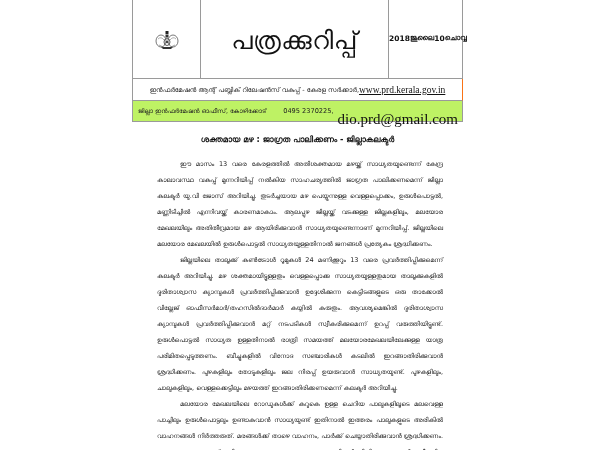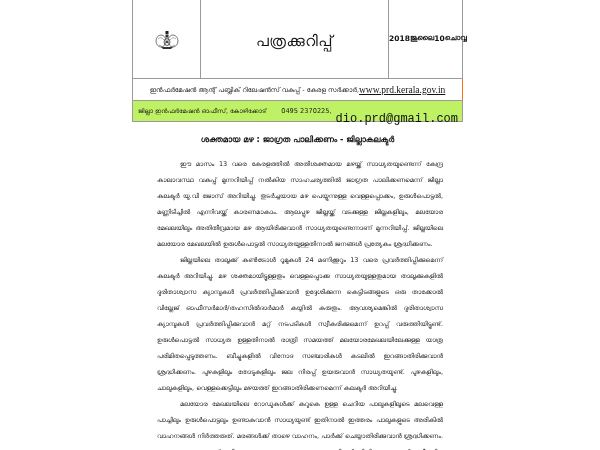--- a/index.html
+++ b/index.html
@@ -6,35 +6,35 @@
   body { width:600px; height:450px; position:relative; overflow:hidden;
          font-family:"DejaVu Sans", sans-serif; color:#111; }
   .page { position:absolute; left:0; top:0; width:600px; height:450px; background:#fff; }
 
   
   .hdr { position:absolute; left:132px; top:0; width:331px; }
   .row1 { position:relative; height:78px; border-left:1px solid #9a9a9a; border-right:1px solid #9a9a9a;
           border-bottom:1px solid #9a9a9a; display:flex; }
   .logo-cell { width:67px; border-right:1px solid #9a9a9a; position:relative; }
   .title-cell { flex:1; border-right:1px solid #9a9a9a; display:flex; align-items:center; justify-content:center; }
-  .title-text { font-size:15px; color:#111; letter-spacing:0.5px; margin-top:4px; }
+  .title-text { font-size:25px; color:#111; letter-spacing:0.5px; margin-top:4px; }
   .date-cell { width:73px; display:flex; flex-direction:row; align-items:center; justify-content:space-around;
                padding:2px 0 4px 0; box-sizing:border-box; }
   .date-cell span { font-size:7.5px; font-weight:bold; color:#111; }
 
   .row2 { height:21px; border-left:1px solid #9a9a9a; border-right:1px solid #f97316; border-bottom:1px solid #9a9a9a;
           display:flex; align-items:center; justify-content:center; font-size:6.6px; color:#222; white-space:nowrap; }
   .row2 .url { font-family:"Liberation Serif", serif; font-size:9.5px; text-decoration:underline; margin-left:0; color:#111; }
 
   .row3 { height:21px; background:#bef264; border-left:1px solid #9a9a9a; border-right:1px solid #9a9a9a;
           border-bottom:1px solid #9a9a9a; display:flex; align-items:center; justify-content:space-between;
           padding:0 4px 0 5px; box-sizing:border-box; font-size:6.3px; color:#222; white-space:nowrap; }
   .row3 .contact { display:flex; align-items:center; gap:4px; }
   .row3 .phone { font-size:6.6px; }
-  .row3 .email { font-family:Liberation Mono, monospace; font-size:12px; color:#111;margin-top:16px; }
+  .row3 .email { font-family:Liberation Serif, serif; font-size:15px; color:#111;margin-top:16px; }
 
   
   .emblem { position:absolute; left:22px; top:30px; width:24px; height:20px; }
 
   
   .heading { position:absolute; left:132px; width:331px; top:134px; text-align:center;
              font-size:8.2px; font-weight:bold; color:#111; white-space:nowrap; }
   .body-text { position:absolute; left:157px; width:286px; top:156px; font-size:6.5px; line-height:16px;
                color:#1a1a1a; text-align:justify; }
   .body-text p { margin:0; text-indent:23px; }

